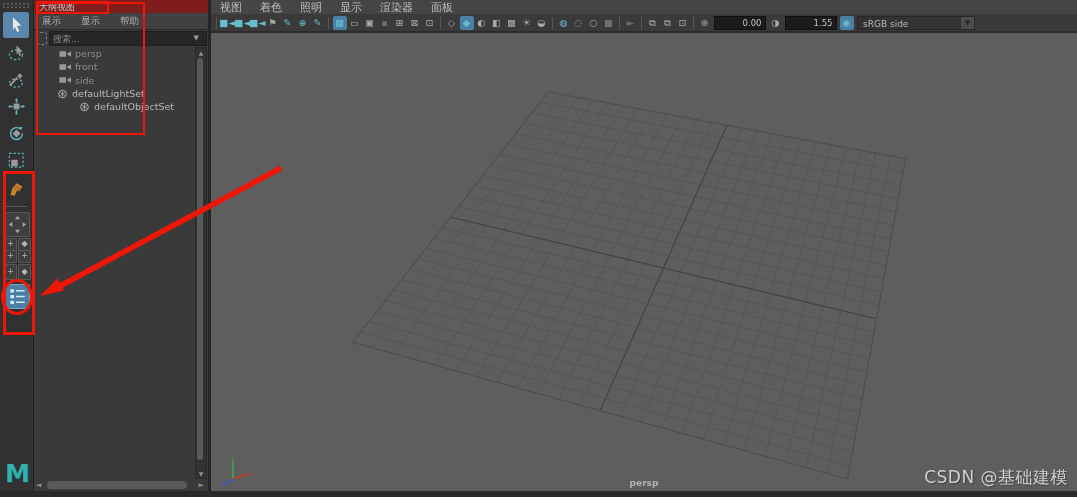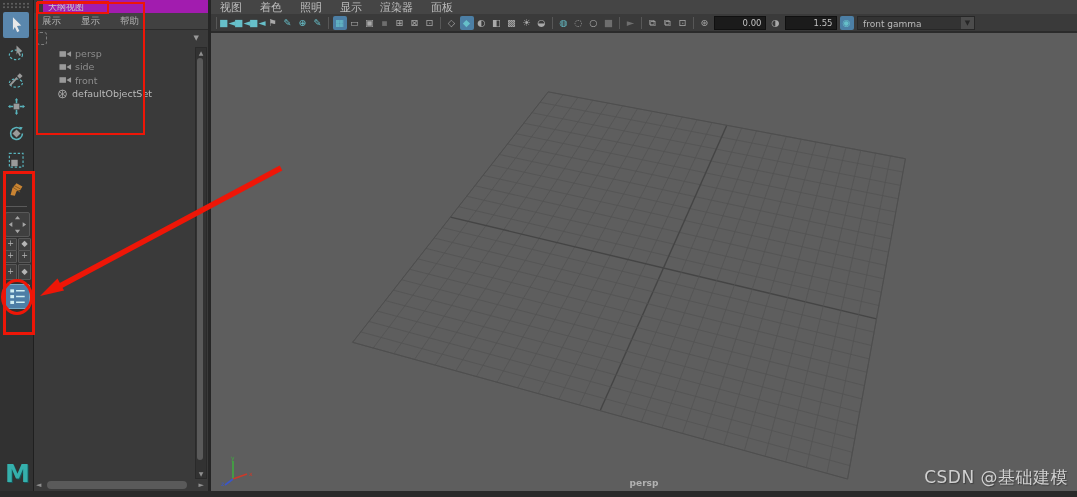--- a/index.html
+++ b/index.html
@@ -17,21 +17,21 @@
   .lay-big{position:absolute;left:5px;width:23px;height:23px;background:#3f3f3f;border:1px solid #585858;border-radius:2px;display:flex;align-items:center;justify-content:center;}
   .lay-big.active{background:#4d7ea6;border-color:#74a9c6;}
   .pairrow{position:absolute;left:4px;display:flex;gap:1px;}
   .mini{width:11px;height:11px;background:#3f3f3f;border:1px solid #585858;border-radius:1px;
         color:#b5b5b5;font-size:8px;line-height:10px;text-align:center;}
   .mini.tall{height:14px;line-height:13px;}
   #maya-logo{position:absolute;left:5px;top:459px;font-size:25px;font-weight:bold;color:#35b0ac;
     text-shadow:1px 1px 0 #14585c;}
   
   #outliner{position:absolute;left:34px;top:0;width:174px;height:491px;background:#3a3a3a;}
-  #ol-tabrow{position:absolute;left:9px;top:0;width:100%;height:13px;background:#a21caf;}
+  #ol-tabrow{position:absolute;left:0;top:0;width:100%;height:13px;background:#7f1d1d;}
   #ol-title{position:absolute;left:5px;top:1px;font-size:9px;color:#c9c9c9;}
   #ol-menubar{position:absolute;left:0;top:13px;width:100%;height:16px;background:#414141;border-bottom:1px solid #2b2b2b;display:flex;align-items:center;}
   .ol-menu{font-size:9.5px;color:#b3b3b3;margin-left:8px;margin-right:12px;}
   #ol-searchrow{position:absolute;left:0;top:30px;width:100%;height:17px;}
   #ol-filter{position:absolute;left:3px;top:2px;width:8px;height:11px;border:1px dashed #7d7d7d;border-radius:3px;}
   #ol-search{position:absolute;left:15px;top:1px;width:150px;height:13px;background:#262626;border:1px solid #1d1d1d;
     color:#bbb;font-size:9px;padding:0 3px;outline:none;font-family:"DejaVu Sans",sans-serif;}
   #ol-search::placeholder{color:#8a8a8a;}
   #ol-search-arrow{position:absolute;right:9px;top:4px;font-size:7px;color:#9a9a9a;}
   #ol-tree{position:absolute;left:0;top:47px;width:162px;height:430px;}
@@ -163,45 +163,53 @@
     <div id="ol-tabrow">
       <div id="ol-title">大纲视图</div>
     </div>
     <div id="ol-menubar">
         <span class="ol-menu">展示</span>
         <span class="ol-menu">显示</span>
         <span class="ol-menu">帮助</span>
       </div>
     <div id="ol-searchrow">
       <div id="ol-filter"></div>
+      <input id="ol-search" placeholder="搜索..." style="">
       <div id="ol-search-arrow">▼</div>
     </div>
     <div id="ol-tree">
         <div class="ol-row dim" style="padding-left: 25px;">
           <svg viewBox="0 0 14 10">
             <rect x="0.5" y="2" width="7" height="6" fill="#9a9a9a"></rect>
             <path d="M13 2v6L8 5z" fill="#9a9a9a"></path>
           </svg>
           <span class="ol-label">persp</span>
         </div>
         <div class="ol-row dim" style="padding-left: 25px;">
           <svg viewBox="0 0 14 10">
             <rect x="0.5" y="2" width="7" height="6" fill="#9a9a9a"></rect>
             <path d="M13 2v6L8 5z" fill="#9a9a9a"></path>
           </svg>
-          <span class="ol-label">side</span>
+          <span class="ol-label">front</span>
         </div>
         <div class="ol-row dim" style="padding-left: 25px;">
           <svg viewBox="0 0 14 10">
             <rect x="0.5" y="2" width="7" height="6" fill="#9a9a9a"></rect>
             <path d="M13 2v6L8 5z" fill="#9a9a9a"></path>
           </svg>
-          <span class="ol-label">front</span>
+          <span class="ol-label">side</span>
         </div>
         <div class="ol-row lit" style="padding-left: 22px;">
+          <svg viewBox="0 0 14 10">
+            <circle cx="7" cy="5" r="4.2" fill="none" stroke="#ababab"></circle>
+            <path d="M7 1v8M3.4 2.5l7.2 5M10.6 2.5l-7.2 5" stroke="#ababab" stroke-width=".8"></path>
+          </svg>
+          <span class="ol-label">defaultLightSet</span>
+        </div>
+        <div class="ol-row lit" style="padding-left: 22px; justify-content: center;">
           <svg viewBox="0 0 14 10">
             <circle cx="7" cy="5" r="4.2" fill="none" stroke="#ababab"></circle>
             <path d="M7 1v8M3.4 2.5l7.2 5M10.6 2.5l-7.2 5" stroke="#ababab" stroke-width=".8"></path>
           </svg>
           <span class="ol-label">defaultObjectSet</span>
         </div>
       </div>
     <div id="ol-vscroll">
       <div class="arr" style="top:1px">▲</div>
       <div id="ol-vthumb"></div>
@@ -259,21 +267,21 @@
         <div class="vpsep"></div>
         <div class="vpi c-gray">⧉</div>
         <div class="vpi c-gray">⧉</div>
         <div class="vpi c-gray">⊡</div>
         <div class="vpsep"></div>
         <div class="vpi c-gray">⊛</div>
         <div class="vpfield">0.00</div>
         <div class="vpi c-gray">◑</div>
         <div class="vpfield">1.55</div>
         <div class="vpi c-teal active">◉</div>
-        <div id="vp-select"><span>front gamma</span><div class="btn">▼</div></div>
+        <div id="vp-select"><span>sRGB side</span><div class="btn">▼</div></div>
       </div>
     <div id="vp-canvas">
       <svg id="gridsvg" viewBox="0 0 866 459">
           <line x1="337" y1="59" x2="695" y2="126" stroke="#535353" stroke-width="0.8"></line>
           <line x1="337" y1="59" x2="141" y2="310" stroke="#535353" stroke-width="0.8"></line>
           <line x1="328.8333333333333" y1="69.45833333333333" x2="692.5833333333334" y2="139.375" stroke="#535353" stroke-width="0.8"></line>
           <line x1="351.9166666666667" y1="61.791666666666664" x2="161.66666666666666" y2="315.7083333333333" stroke="#535353" stroke-width="0.8"></line>
           <line x1="320.6666666666667" y1="79.91666666666666" x2="690.1666666666666" y2="152.75" stroke="#535353" stroke-width="0.8"></line>
           <line x1="366.8333333333333" y1="64.58333333333333" x2="182.33333333333331" y2="321.4166666666667" stroke="#535353" stroke-width="0.8"></line>
           <line x1="312.5" y1="90.375" x2="687.75" y2="166.125" stroke="#535353" stroke-width="0.8"></line>

